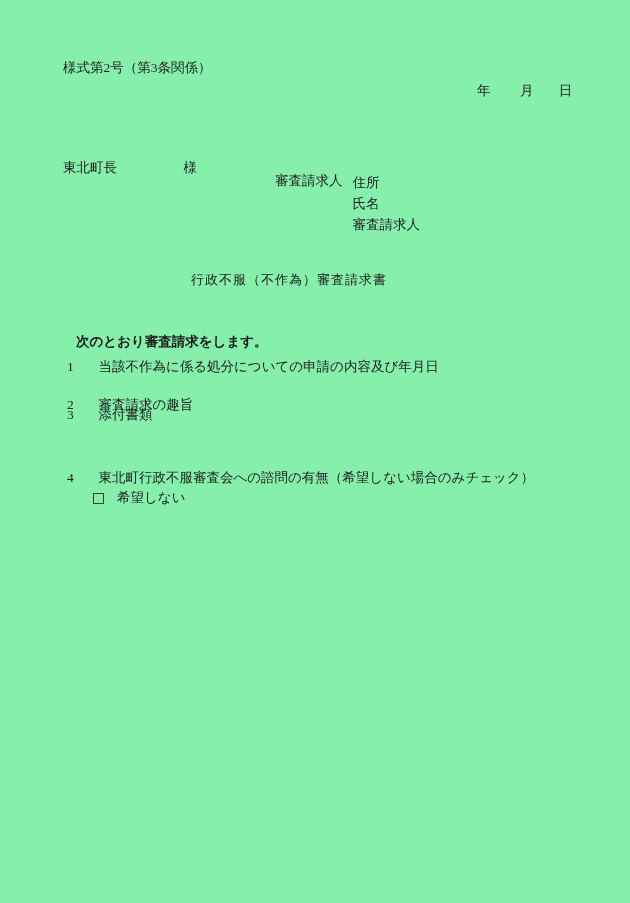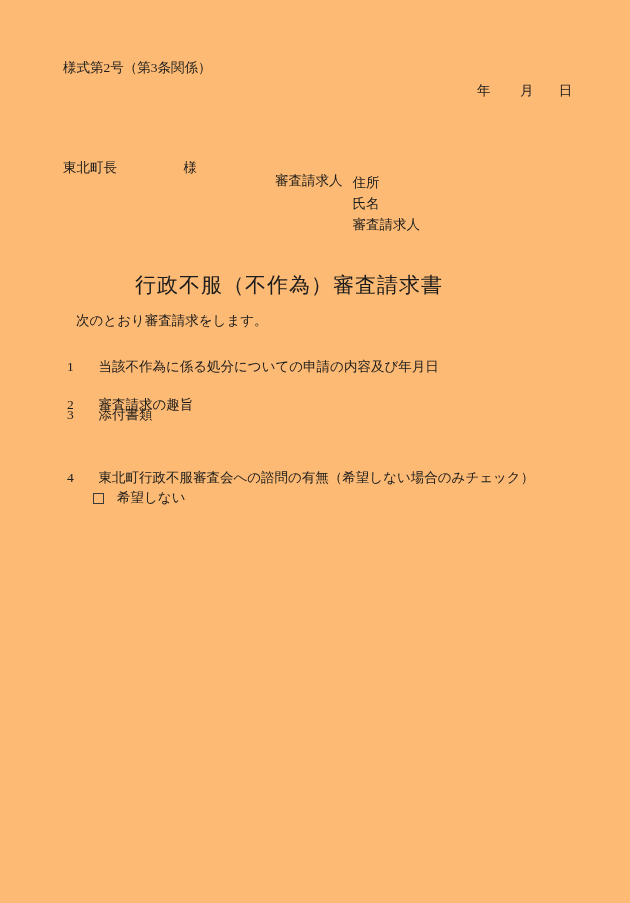--- a/index.html
+++ b/index.html
@@ -5,21 +5,21 @@
   html, body {
     margin: 0;
     padding: 0;
     background: #e8e8e8;
   }
   .page {
     position: relative;
     width: 630px;
     height: 903px;
     margin: 0 auto;
-    background: #fdba74;
+    background: #86efac;
     font-family: "Liberation Serif", "DejaVu Serif", serif;
     color: #1c1c1c;
     font-size: 13.5px;
     line-height: 1.4;
     overflow: hidden;
   }
   .abs { position: absolute; white-space: nowrap; }
 
   .form-number { left: 63px; top: 59px; }
 
@@ -31,25 +31,25 @@
   .addressee { left: 63px; top: 119px; margin-top: 40px; }
   .addressee .honorific { display: inline-block; margin-left: 63px; }
 
   .claimant { left: 275px; top: 172px; display: flex; }
   .claimant .claimant-label { margin-right: 10px; }
   .claimant .claimant-fields div { line-height: 21px; height: 21px; }
 
   .doc-title {
     left: 0; top: 271px; width: 578px;
     text-align: center;
-    font-size: 21px;
+    font-size: 13px;
     letter-spacing: 1px;
   }
 
-  .intro { left: 76px; top: 312px; }
+  .intro { left: 76px; top: 333px; font-weight: bold; }
 
   .item { left: 67px; top: 0; }
   .item .num  { display: inline-block; width: 28px; }
   .item-1 { top: 358px; }
   .item-2 { top: 396px; }
   .item-3 { top: 406px; }
   .item-4 { top: 469px; }
 
   .checkbox-line { left: 93px; top: 489px; display: flex; align-items: center; }
   .checkbox-box {

